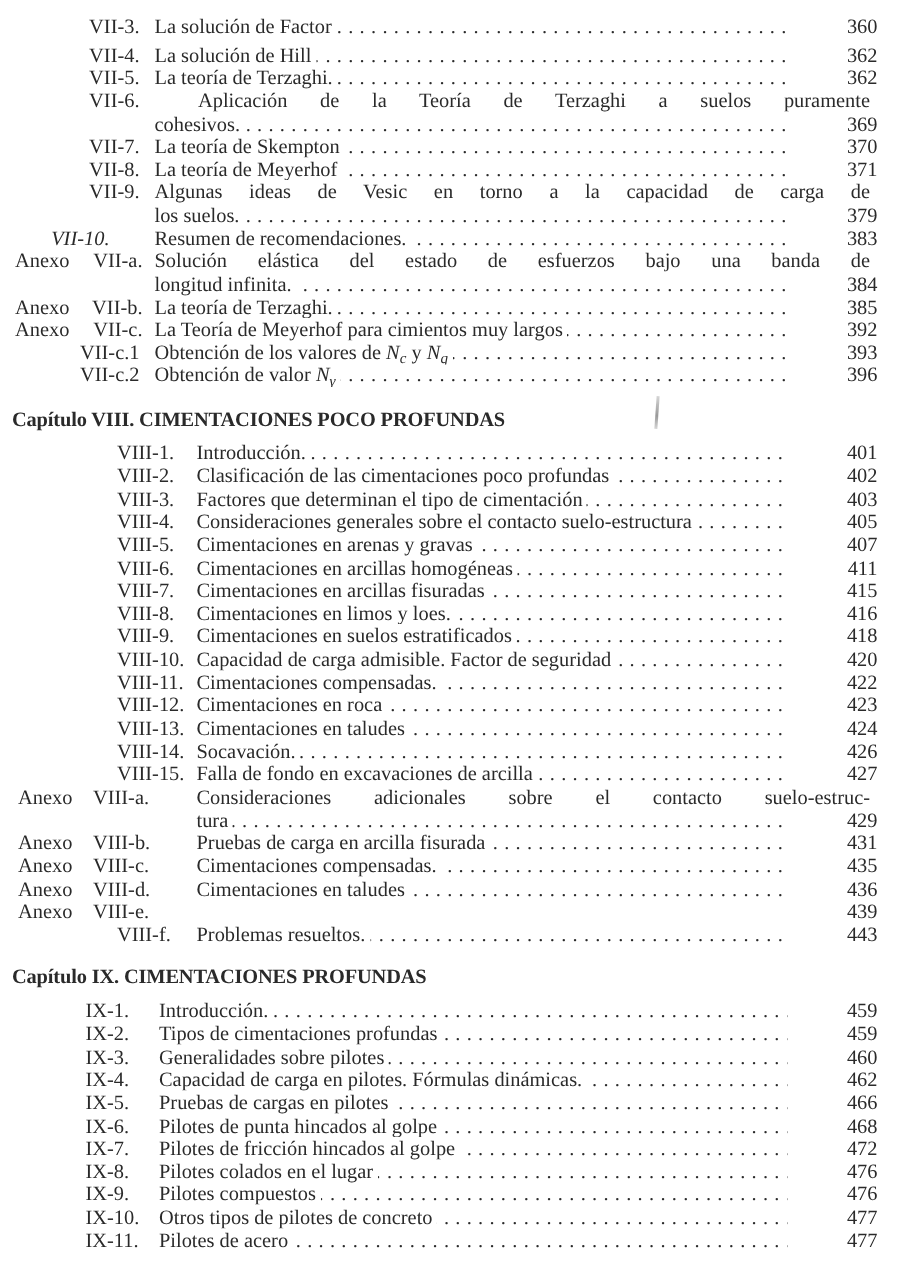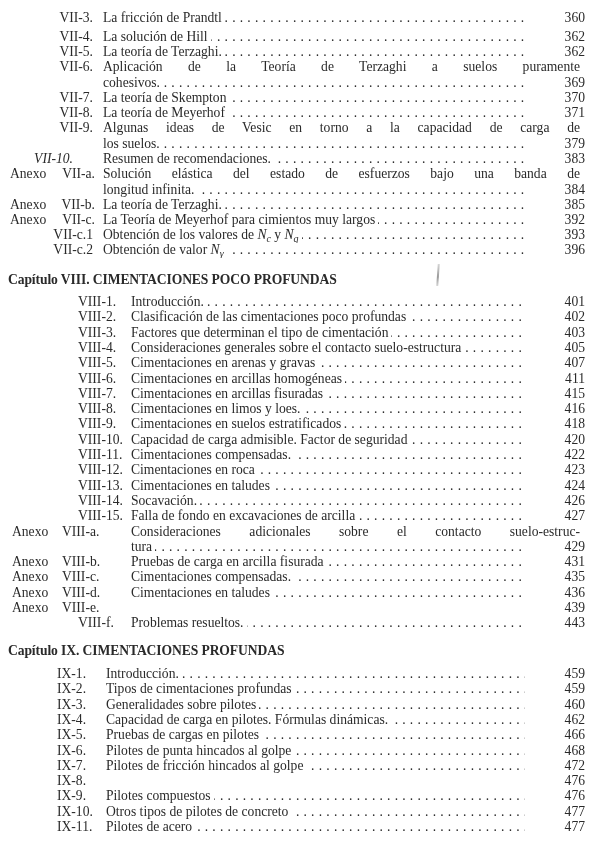--- a/index.html
+++ b/index.html
@@ -35,21 +35,21 @@
   sub, .math { font-style: italic; }
   sub { font-size: 10px; vertical-align: -3px; line-height: 0; }
 </style>
 </head>
 <body>
 
 <div class="page" id="page">
     <div>
       <div class="row" style="top: 10px;">
         <span class="num" style="right: 507px;">VII-3.</span>
-        <span class="title dots" style="left: 103px; width: 422px;"><span class="txt">La fricción de Prandtl</span></span>
+        <span class="title dots" style="left: 103px; width: 422px;"><span class="txt">La solución de Factor</span></span>
         <span class="page-no">360</span>
       </div>
     </div>
     <div>
       <div class="row" style="top: 29px;">
         <span class="num" style="right: 507px;">VII-4.</span>
         <span class="title dots" style="left: 103px; width: 422px;"><span class="txt">La solución de Hill</span></span>
         <span class="page-no">362</span>
       </div>
     </div>
@@ -57,21 +57,21 @@
       <div class="row" style="top: 44px;">
         <span class="num" style="right: 507px;">VII-5.</span>
         <span class="title dots" style="left: 103px; width: 422px;"><span class="txt">La teoría de Terzaghi.</span></span>
         <span class="page-no">362</span>
       </div>
     </div>
     <div>
       <div class="row" style="top: 59px;">
         <span class="num" style="right: 507px;">VII-6.</span>
         <span class="title" style="left: 103px; width: 477px; text-align: justify; text-align-last: justify;">
-          <span class="txt" style="display: block; text-align: justify; text-align-last: justify; padding-right: 0px;">Aplicación de la Teoría de Terzaghi a suelos puramente</span>
+          <span class="txt" style="display: block; text-align: justify; text-align-last: justify; padding-right: 0px; margin-left: 29px;">Aplicación de la Teoría de Terzaghi a suelos puramente</span>
         </span>
       </div>
       <div class="row" style="top: 74.5px;">
         <span class="title dots" style="left: 103px; width: 422px;"><span class="txt">cohesivos.</span></span>
         <span class="page-no">369</span>
       </div>
     </div>
     <div>
       <div class="row" style="top: 90px;">
         <span class="num" style="right: 507px;">VII-7.</span>
@@ -351,20 +351,21 @@
     <div>
       <div class="row" style="top: 758px;">
         <span class="num" style="left: 57px;">IX-7.</span>
         <span class="title dots" style="left: 106px; width: 419px;"><span class="txt">Pilotes de fricción hincados al golpe</span></span>
         <span class="page-no">472</span>
       </div>
     </div>
     <div>
       <div class="row" style="top: 773px;">
         <span class="num" style="left: 57px;">IX-8.</span>
+        <span class="title dots" style="left: 106px; width: 419px;"><span class="txt">Pilotes colados en el lugar</span></span>
         <span class="page-no">476</span>
       </div>
     </div>
     <div>
       <div class="row" style="top: 788px;">
         <span class="num" style="left: 57px;">IX-9.</span>
         <span class="title dots" style="left: 106px; width: 419px;"><span class="txt">Pilotes compuestos</span></span>
         <span class="page-no">476</span>
       </div>
     </div>

